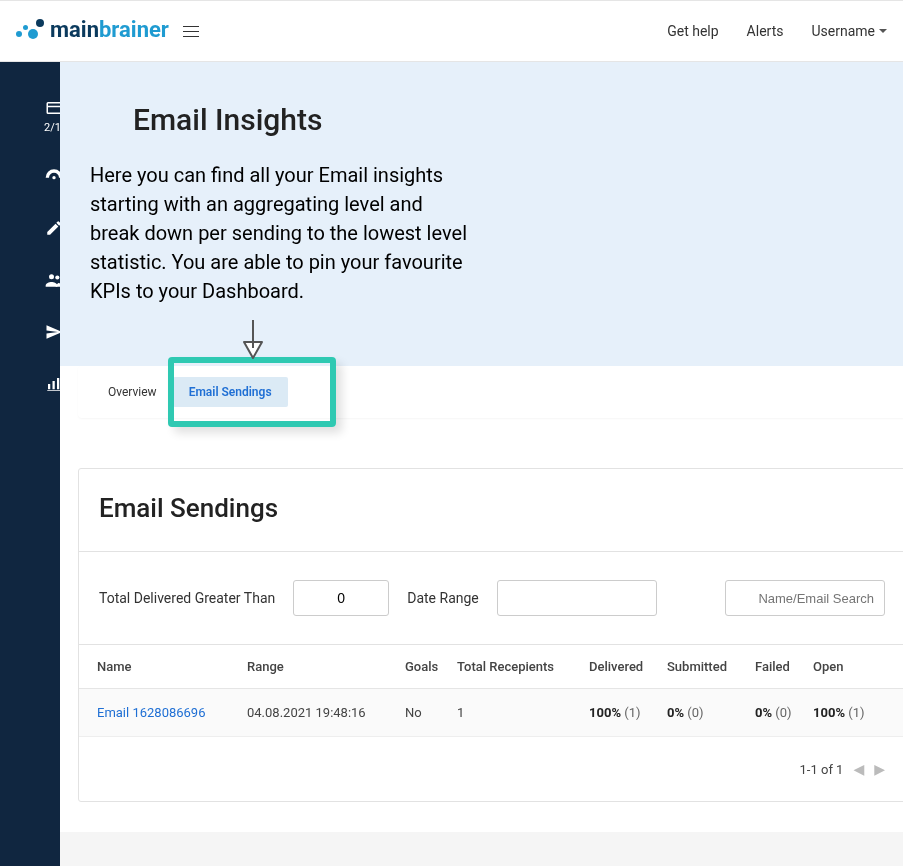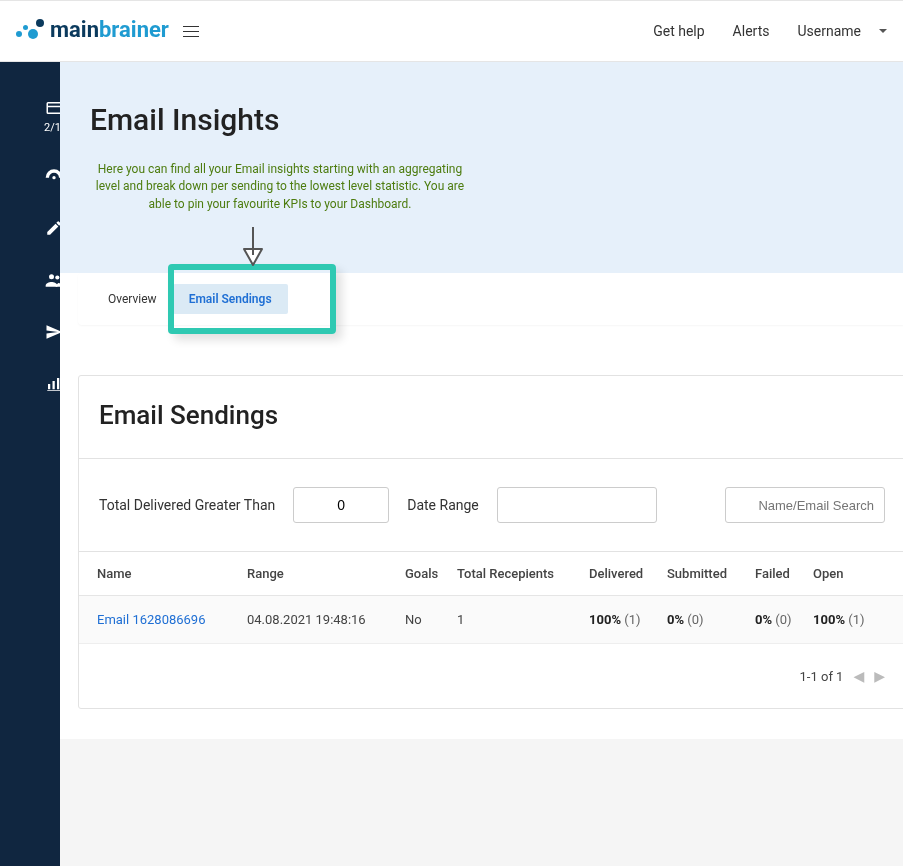--- a/index.html
+++ b/index.html
@@ -52,21 +52,21 @@
   flex-direction: column;
   justify-content: center;
   gap: 4px;
   cursor: pointer;
 }
 .menu-icon span { display:block; width:16px; height:1px; background:#333; margin-left:4px; }
 
 .topbar-spacer { flex: 1; }
 .topbar-links { display: flex; align-items: center; gap: 28px; font-size: 14px; color: #333; justify-content: center; }
 .topbar-links a { text-decoration: none; color: #333; cursor: pointer; }
-.user-drop { display:flex; align-items:center; gap:18px; cursor:pointer; }
+.user-drop { display:flex; align-items:center; gap:4px; cursor:pointer; }
 .caret-down { width:0; height:0; border-left:4px solid transparent; border-right:4px solid transparent; border-top:4px solid #555; }
 
 
 .layout { display: flex; height: calc(866px - 62px); }
 
 
 .sidebar {
   width: 60px;
   background: #102640;
   color: #fff;
@@ -87,22 +87,22 @@
 }
 .side-icon { width:20px; height:20px; display:flex; align-items:center; justify-content:center; }
 .side-icon svg { fill:#fff; }
 
 
 .main { flex:1; position: relative; }
 .hero {
   background: #e6f0fa;
   padding: 40px 30px 60px 30px;
 }
-.hero h1 { font-size: 30px; font-weight: 500; color:#222; margin-bottom: 24px; }
-.hero p { font-size: 12px; color:#4d7c0f; max-width: 380px; line-height:1.45;text-align:center; }
+.hero h1 { font-size: 30px; font-weight: 500; color:#222; margin-bottom: 24px; margin-left: 43px; }
+.hero p { font-size: 20px; color:#000000; max-width: 380px; line-height:1.45; }
 
 .content {
   background: #fff;
   padding: 0 18px 30px 18px;
 }
 
 
 .tabs-wrap { position: relative; }
 .tabs {
   background:#fff;

